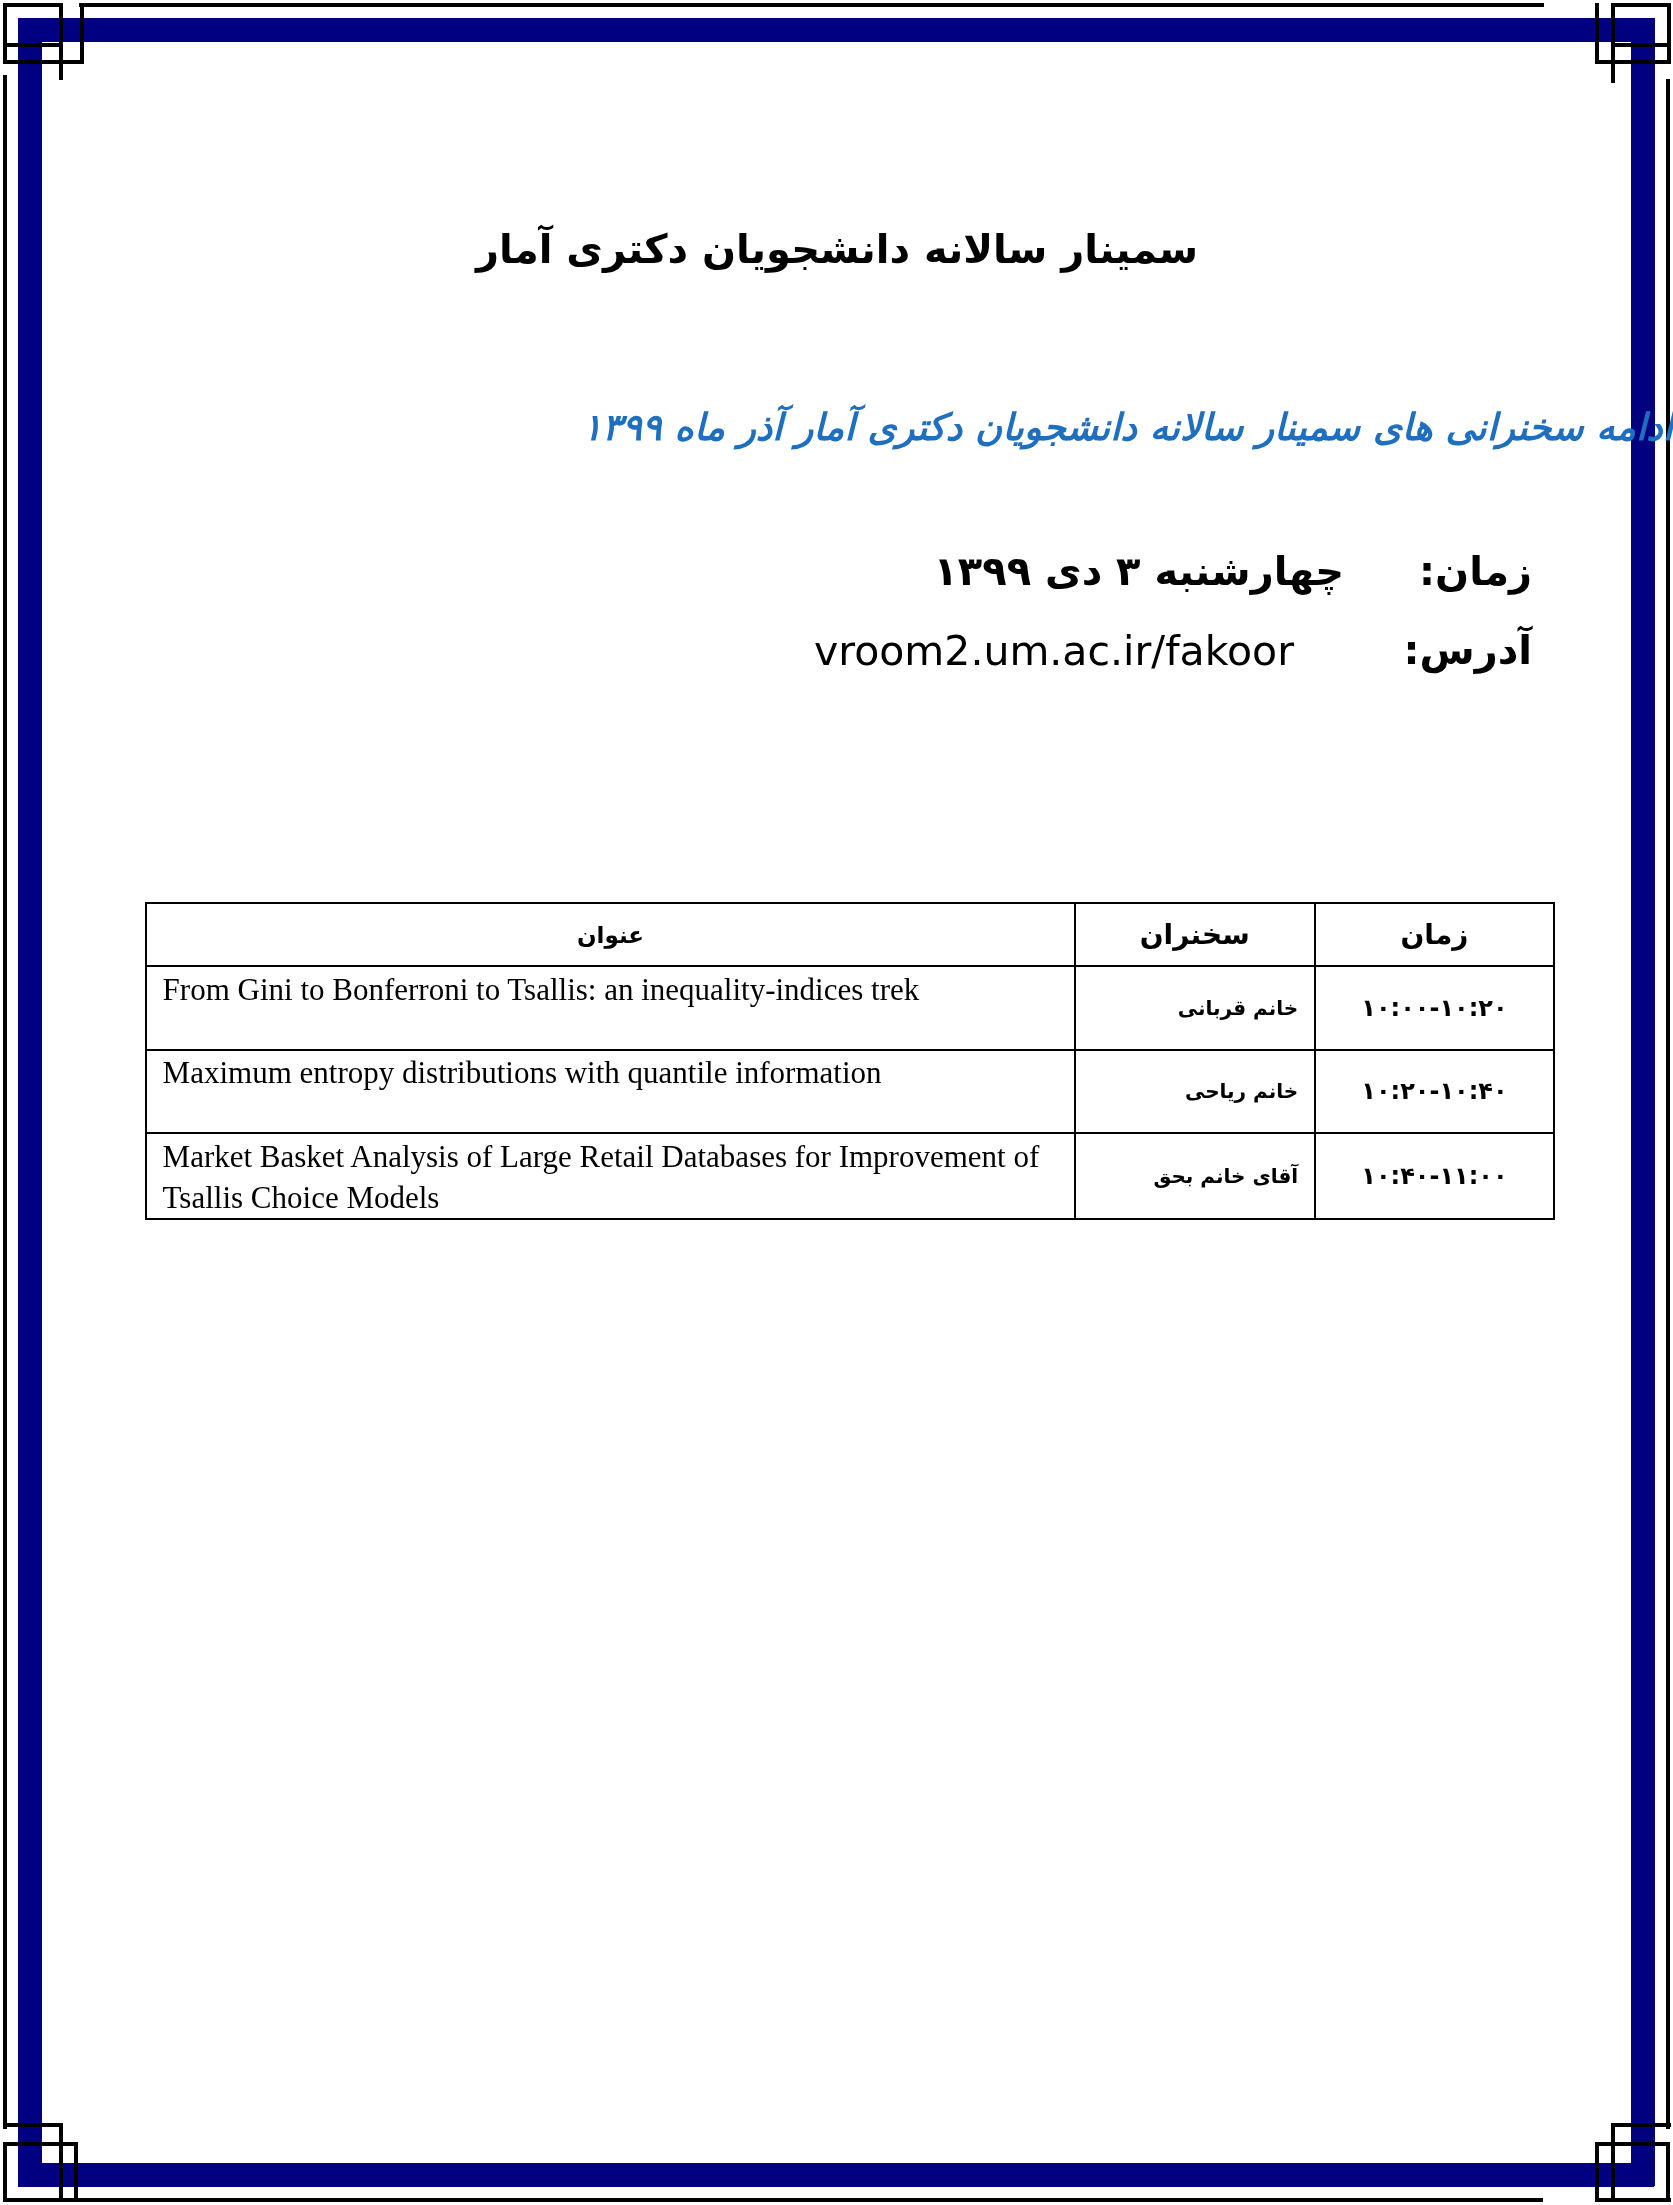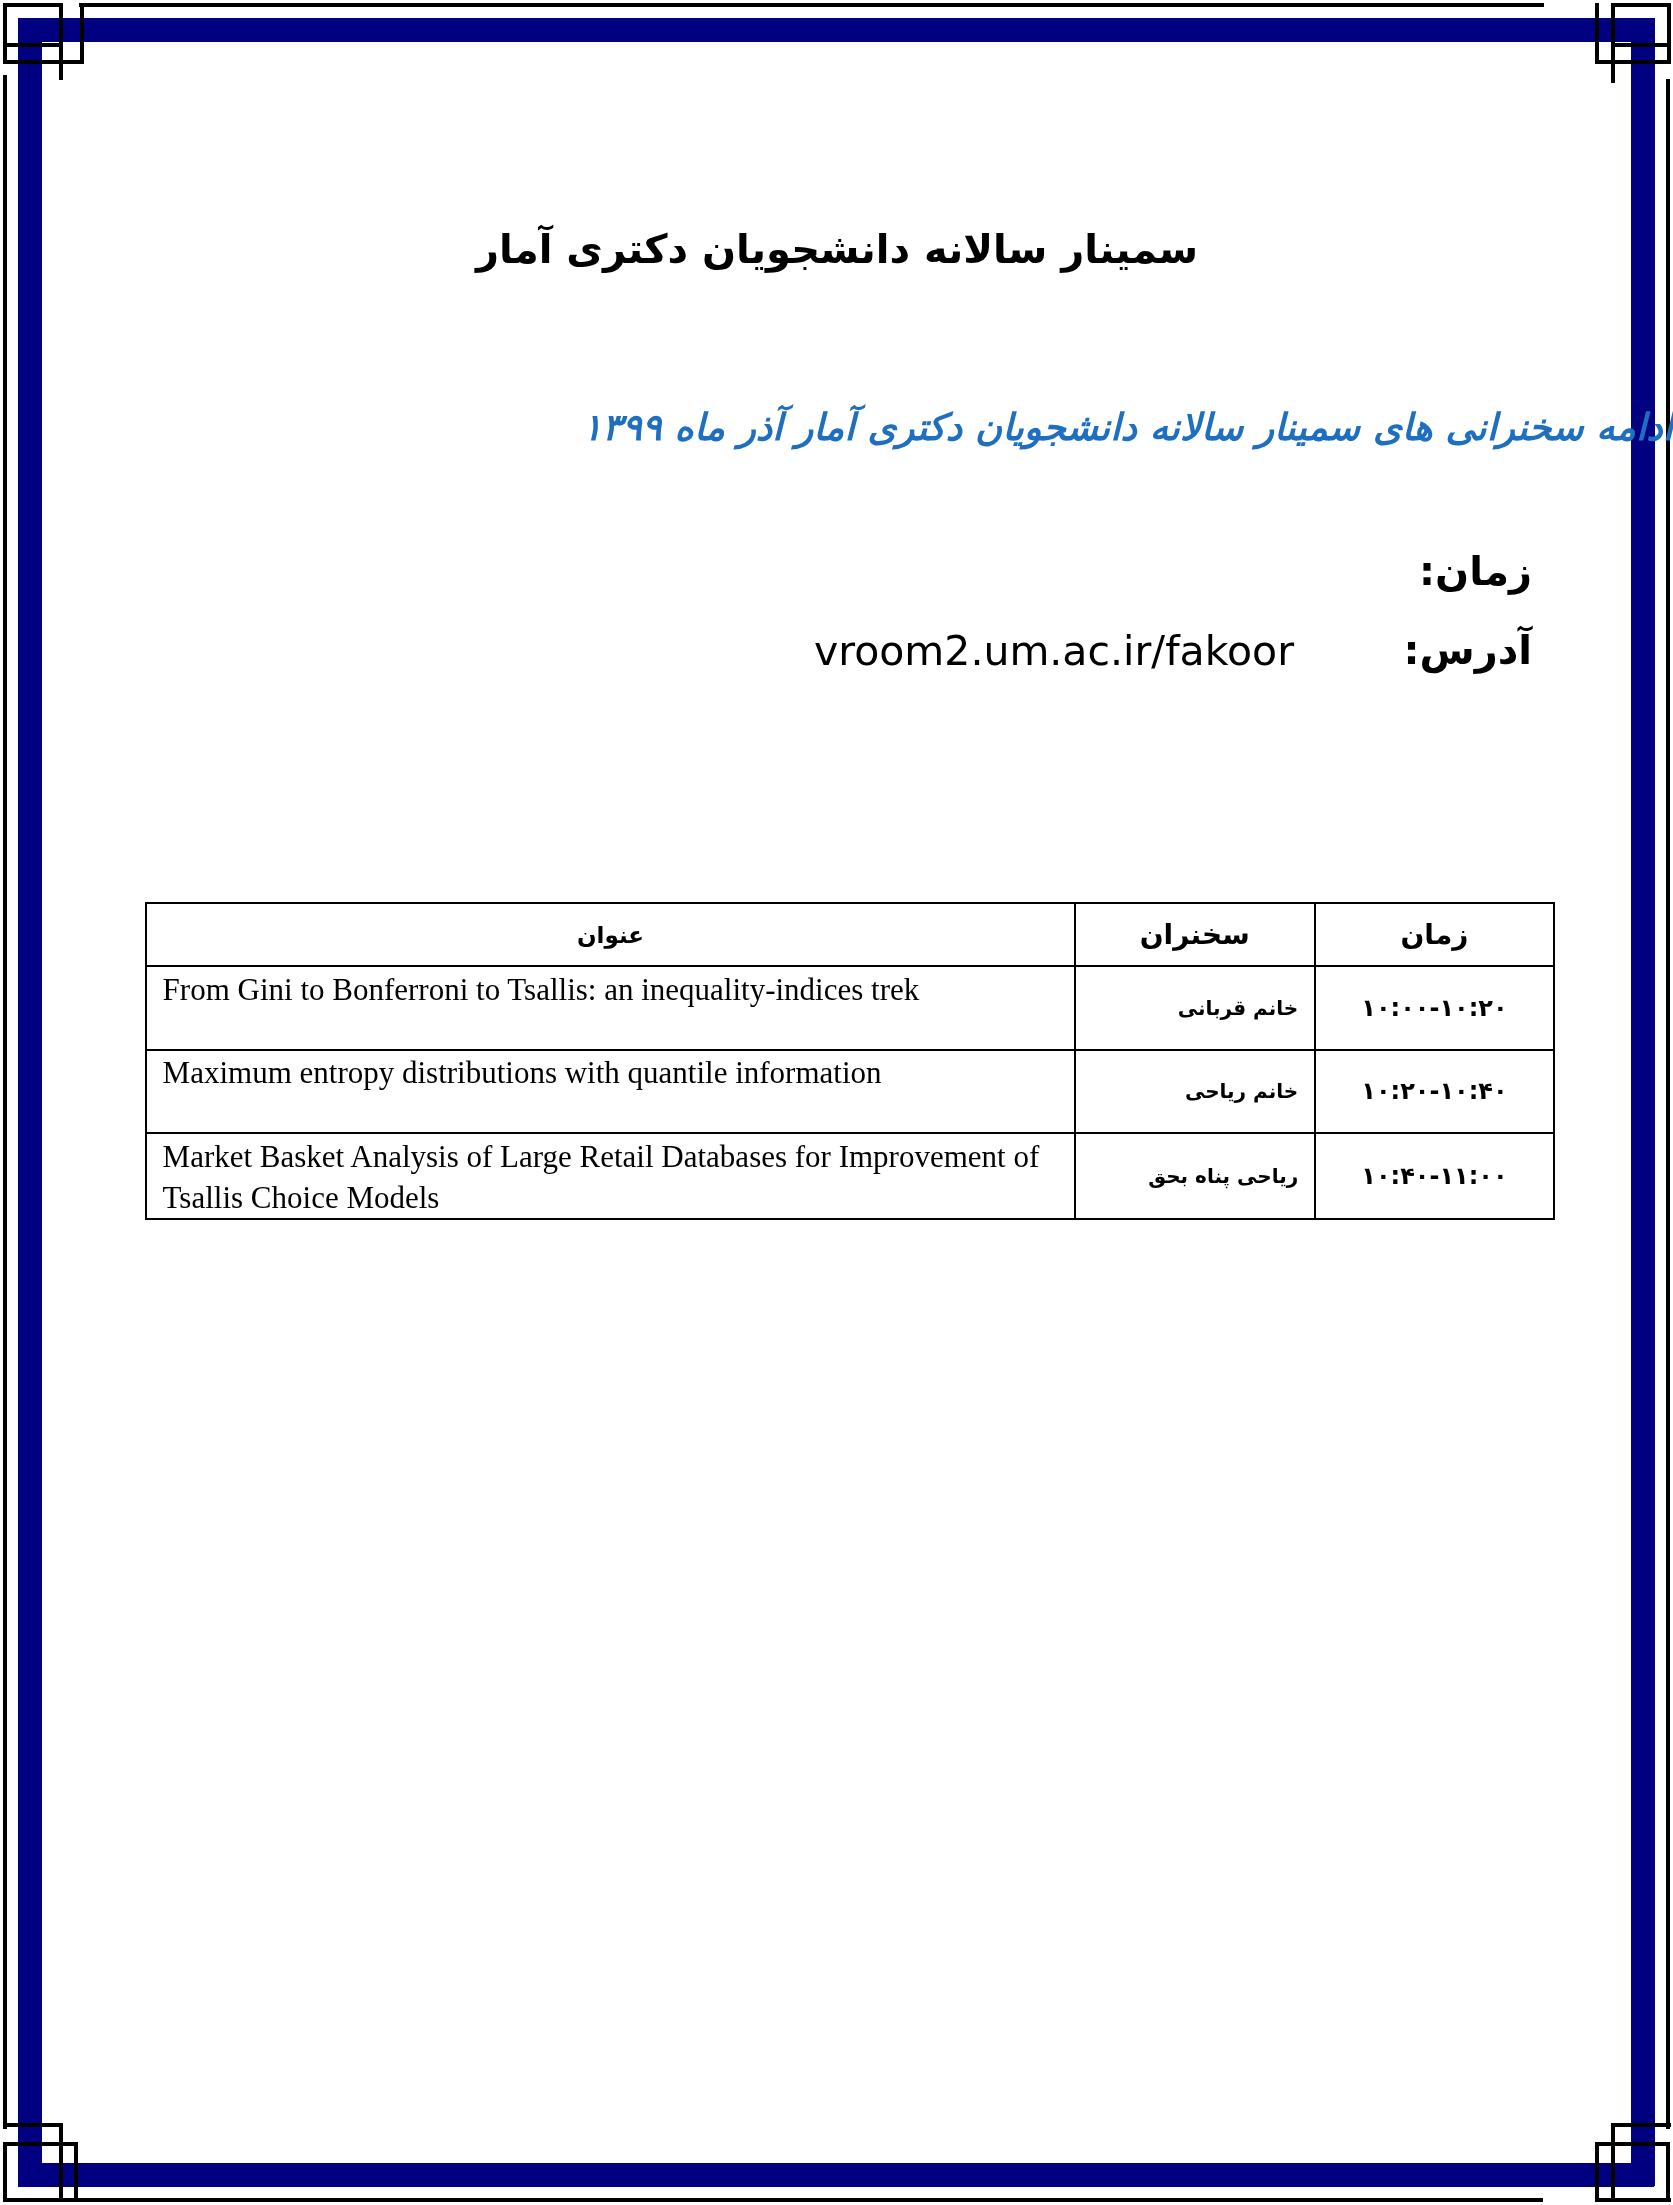--- a/index.html
+++ b/index.html
@@ -78,20 +78,21 @@
 
   <div class="corner-box" style="left:1595px; top:2142px; width:75px; height:60px;"></div>
   <div class="corner-box" style="left:1611px; top:2123px; width:60px; height:79px; border-right:none;"></div>
 </div>
 
 <div class="title">سمینار سالانه دانشجویان دکتری آمار</div>
 <div class="subtitle">ادامه سخنرانی های  سمینار سالانه دانشجویان دکتری آمار آذر ماه ۱۳۹۹</div>
 
 <div class="info-row time-row">
   <span class="info-label">زمان:</span>
+  <span class="info-value">چهارشنبه   ۳ دی  ۱۳۹۹</span>
 </div>
 
 <div class="info-row addr-row">
   <span class="info-label">آدرس:</span>
   <span class="info-value">vroom2.um.ac.ir/fakoor</span>
 </div>
 
 <table class="schedule">
   <thead>
     <tr>
@@ -106,18 +107,18 @@
       <td class="col-speaker">خانم  قربانی</td>
       <td class="col-title">From Gini to Bonferroni to Tsallis: an inequality-indices trek</td>
     </tr>
     <tr>
       <td class="col-time">۱۰:۲۰-۱۰:۴۰</td>
       <td class="col-speaker">خانم ریاحی</td>
       <td class="col-title">Maximum entropy distributions with quantile information</td>
     </tr>
     <tr>
       <td class="col-time">۱۰:۴۰-۱۱:۰۰</td>
-      <td class="col-speaker">ریاحی پناه بحق</td>
+      <td class="col-speaker">آقای خانم بحق</td>
       <td class="col-title">Market Basket Analysis of Large Retail Databases for Improvement of Tsallis Choice Models</td>
     </tr>
   </tbody>
 </table>
 
 
 </body></html>

